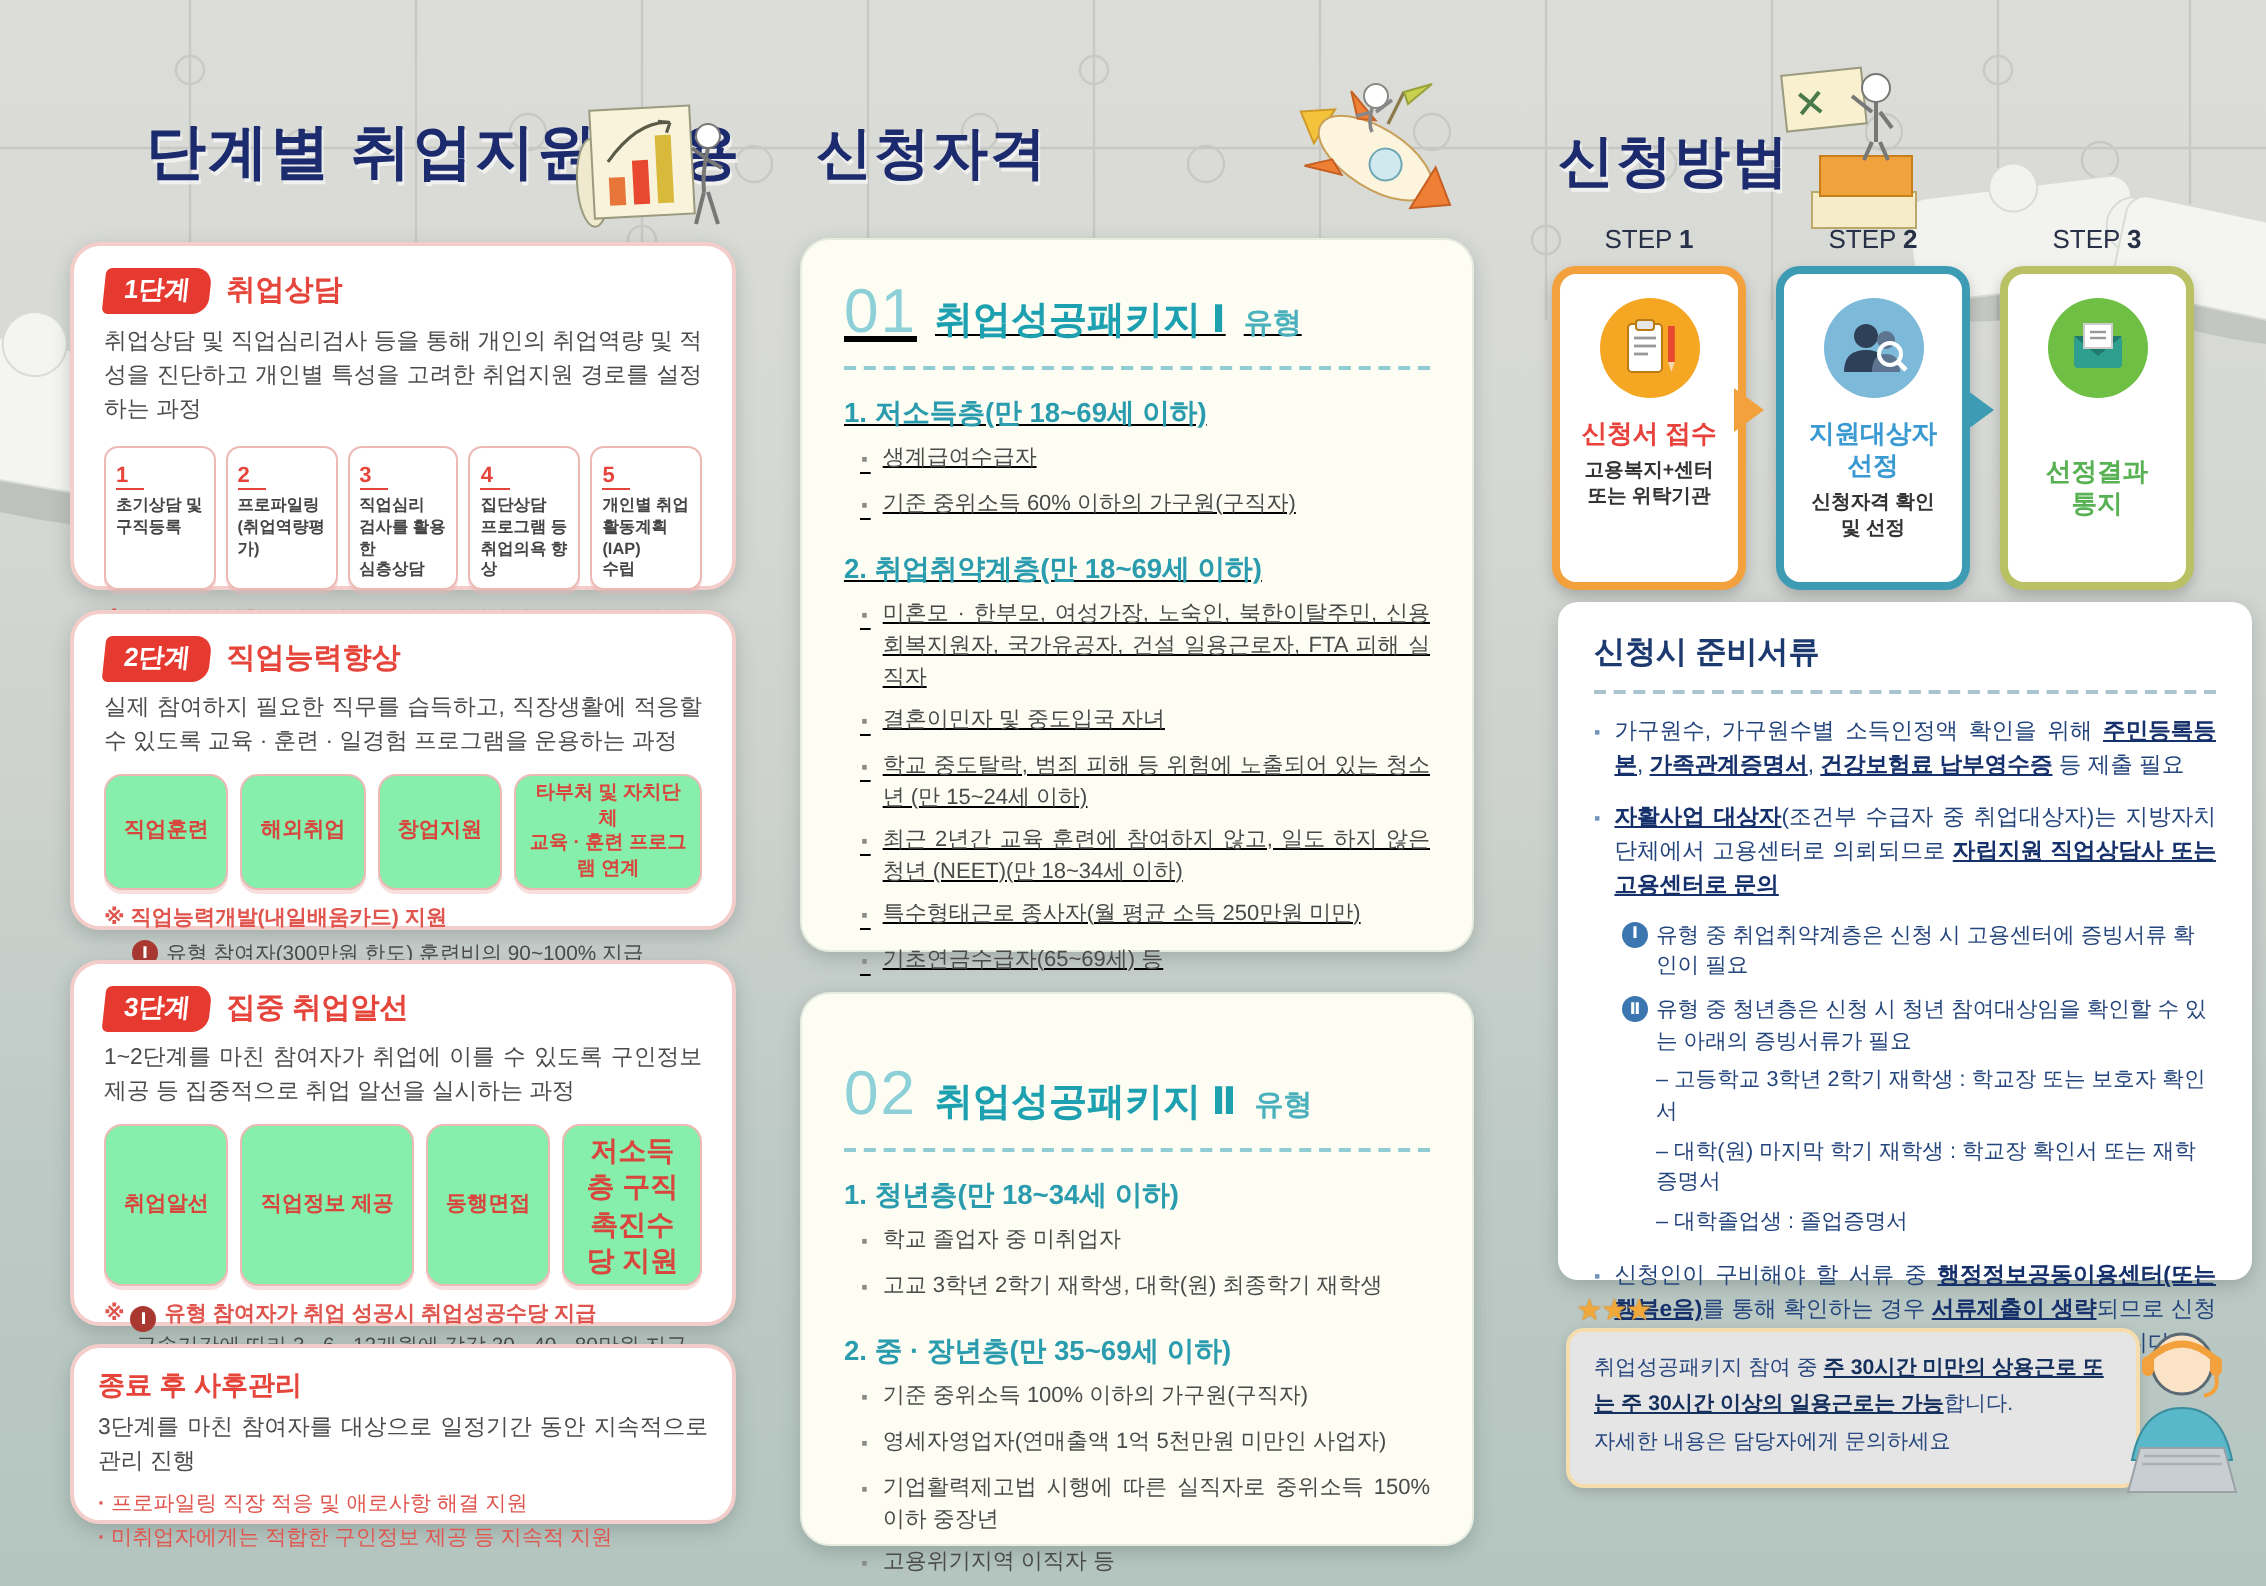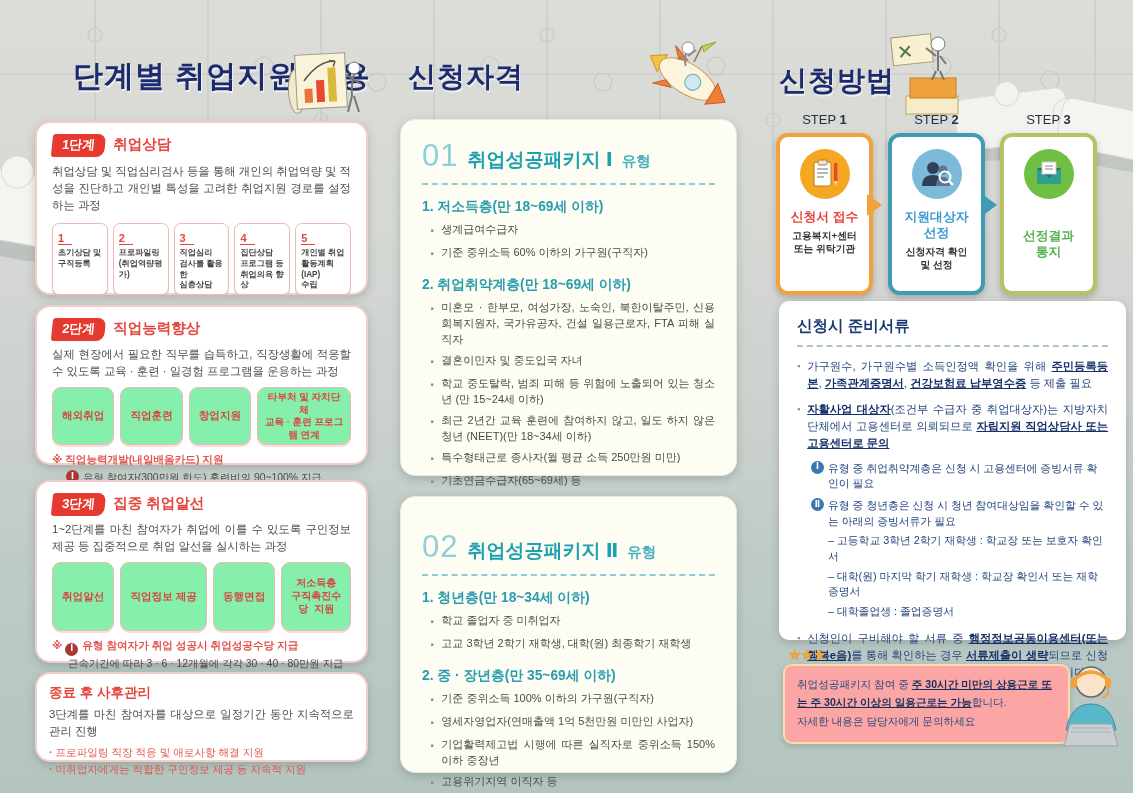--- a/index.html
+++ b/index.html
@@ -76,21 +76,21 @@
   .docs-sep{border-bottom:2px dashed #a9c3cf;margin:8px 0 11px;}
   .docs-item{display:flex;margin-bottom:9px;}
   .docs-item::before{content:"▪";color:#6f96bb;font-size:9px;margin:3px 7px 0 0;}
   .docs-item p{margin:0;font-size:11.3px;color:#24457c;line-height:1.5;text-align:justify;}
   .bu{font-weight:800;text-decoration:underline;color:#15306a;}
   .docs-note{display:flex;align-items:flex-start;margin:6px 0 0 14px;font-size:10.8px;color:#24457c;line-height:1.45;}
   .docs-dash{margin:4px 0 0 31px;font-size:10.8px;color:#24457c;line-height:1.45;}
   
   .stars{position:absolute;color:#f1a83a;font-size:15px;letter-spacing:-1px;text-shadow:0 0 1px #c77f1d;}
   .tip-box{
-    position:absolute;background:#fca5a5;border:2px solid #f5ddae;border-radius:9px;
+    position:absolute;background:#e5e5e5;border:2px solid #f5ddae;border-radius:9px;
     box-shadow:0 2px 6px rgba(0,0,0,.15);padding:10px 12px;
   }
   .tip-text{font-size:10.6px;color:#27477e;line-height:1.68;margin:0;}
   .tip-text .bu{color:#16305e;}
 </style>
 </head>
 <body>
 
 <svg class="abs" style="left:0;top:0;" width="1133" height="165" viewBox="0 0 1133 165">
   <g stroke="#b8bab4" fill="none" opacity="0.55" stroke-width="1.2">
@@ -207,24 +207,24 @@
   <div class="inline-subs">
     <span class="subnote"><span class="numbadge">Ⅰ</span><span>유형 참여자 최대 25만원 지급</span></span>
     <span class="subnote"><span class="numbadge">Ⅱ</span><span>유형 참여자 최대 20만원 지급</span></span>
   </div>
 </div>
 
 <div class="card pink" style="left:35px;top:305px;width:333px;height:160px;padding:11px 15px;box-sizing:border-box;">
   <div>
     <span class="badge-step">2단계</span><span class="card-title-red">직업능력향상</span>
   </div>
-  <div class="desc" style="margin-top:5px;">실제 현장에서 필요한 직무를 습득하고, 직장생활에 적응할 수 있도록 교육 · 훈련 · 일경험 프로그램을 운용하는 과정</div>
+  <div class="desc" style="margin-top:5px;">실제 참여하지 필요한 직무를 습득하고, 직장생활에 적응할 수 있도록 교육 · 훈련 · 일경험 프로그램을 운용하는 과정</div>
   <div class="chips-row" style="margin:7px 0;">
+    <span class="chip">직업훈련</span>
     <span class="chip">해외취업</span>
-    <span class="chip">직업훈련</span>
     <span class="chip">창업지원</span>
     <span class="chip" style="flex:1;font-size:9.6px;padding:3px 6px;">타부처 및 자치단체
 교육 · 훈련 프로그램 연계</span>
   </div>
   <div class="note-red">※ 직업능력개발(내일배움카드) 지원</div>
   <div class="sub-ind subnote">
       <span class="numbadge">Ⅰ</span>
       <span>유형 참여자(300만원 한도) 훈련비의 90~100% 지급</span>
     </div>
   <div class="sub-ind subnote" style="margin-top:2px;">
@@ -236,39 +236,39 @@
 
 <div class="card pink" style="left:35px;top:480px;width:333px;height:183px;padding:11px 15px;box-sizing:border-box;">
   <div>
     <span class="badge-step">3단계</span><span class="card-title-red">집중 취업알선</span>
   </div>
   <div class="desc" style="margin-top:5px;">1~2단계를 마친 참여자가 취업에 이를 수 있도록 구인정보제공 등 집중적으로 취업 알선을 실시하는 과정</div>
   <div class="chips-row" style="margin:7px 0;">
     <span class="chip">취업알선</span>
     <span class="chip">직업정보 제공</span>
     <span class="chip">동행면접</span>
-    <span class="chip" style="flex:1;font-size:10px;padding:14px 6px;font-family:Liberation Mono, monospace;">저소득층 구직촉진수당 지원</span>
+    <span class="chip" style="flex:1;font-size:14px;padding:3px 6px;">저소득층 구직촉진수당 지원</span>
   </div>
   <div class="note-red"><span>※ </span><span class="numbadge">Ⅰ</span><span>유형 참여자가 취업 성공시 취업성공수당 지급</span></div>
   <div class="subnote" style="margin-left:16px;">근속기간에 따라 3 · 6 · 12개월에 각각 30 · 40 · 80만원 지급</div>
   <div class="note-red" style="margin:5px 0 0 14px;"><span class="numbadge">Ⅰ</span><span>유형 저소득층 구직촉진수당 지원</span></div>
   <div class="subnote" style="margin-left:30px;">만35~64세 중위소득 50%이하 저소득층에게 매월 30만원씩 최대 3개월 지급</div>
   <div class="subnote" style="margin-left:30px;">(중위소득 30%이하 생계급여를 지급받는 자는 제외)</div>
 </div>
 
 <div class="card pink" style="left:35px;top:672px;width:333px;height:90px;padding:10px 12px;box-sizing:border-box;">
   <div class="card-title-red" style="font-size:13.5px;">종료 후 사후관리</div>
   <div class="desc" style="margin-top:4px;">3단계를 마친 참여자를 대상으로 일정기간 동안 지속적으로 관리 진행</div>
   <div class="red-bullets">
     <div class="rb">프로파일링 직장 적응 및 애로사항 해결 지원</div>
     <div class="rb">미취업자에게는 적합한 구인정보 제공 등 지속적 지원</div>
   </div>
 </div>
 
-<div class="card ivory" style="left:400px;top:119px;width:337px;height:357px;padding:18px 21px;box-sizing:border-box;">
+<div class="card ivory" style="left:400px;top:119px;width:337px;height:357px;padding:18px 21px;box-sizing:border-box;text-decoration:underline;">
   <div class="mid-title-row">
     <span class="mid-num">01</span>
     <span class="mid-name">취업성공패키지 Ⅰ</span>
     <span class="mid-suffix">유형</span>
   </div>
   <div class="mid-head">1. 저소득층(만 18~69세 이하)</div>
   <div class="mbul">
       <span>생계급여수급자</span>
     </div>
   <div class="mbul">

